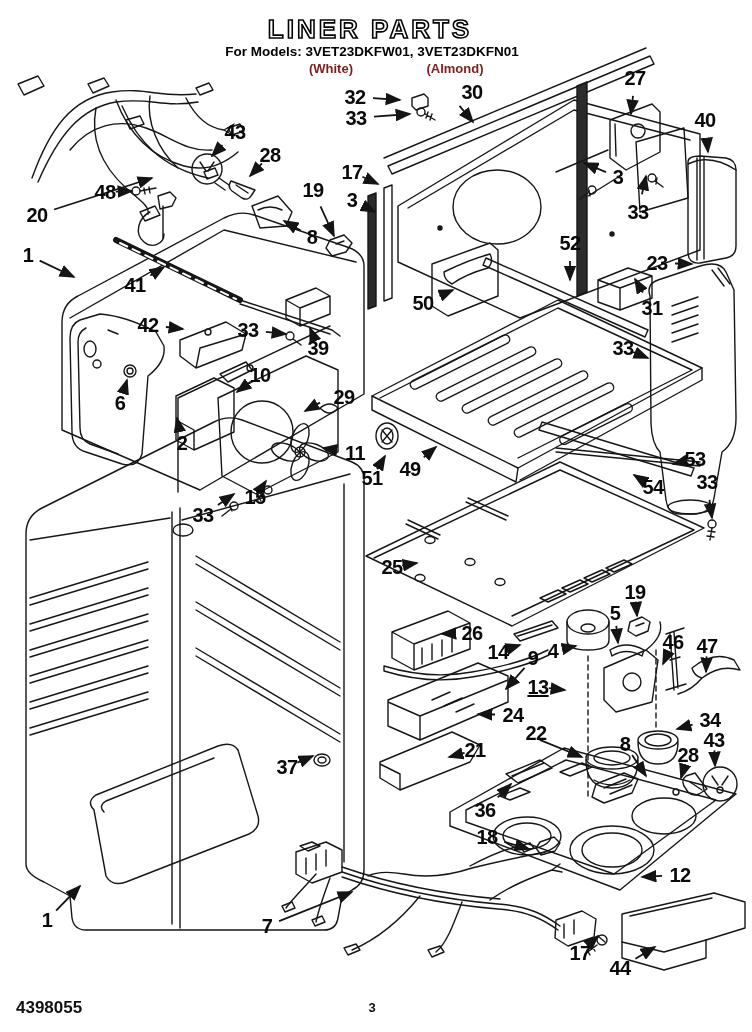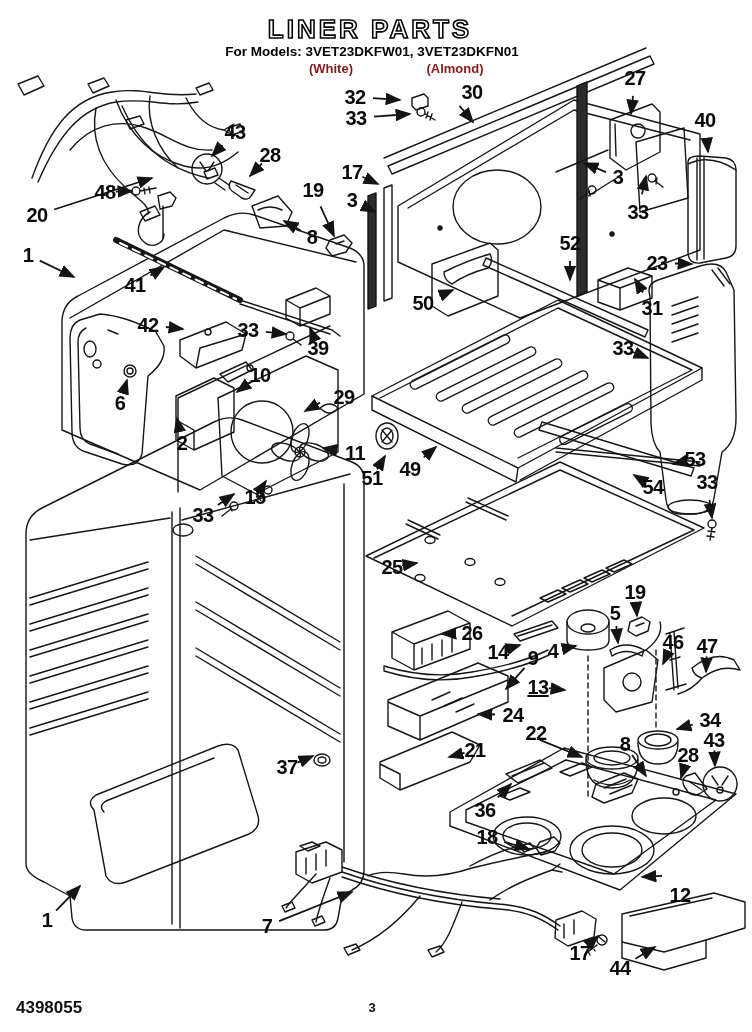--- a/index.html
+++ b/index.html
@@ -437,21 +437,21 @@
       <div class="callout" style="left: 538px; top: 687px; text-decoration: underline;">13</div>
       <div class="callout" style="left: 513px; top: 715px;">24</div>
       <div class="callout" style="left: 536px; top: 733px;">22</div>
       <div class="callout" style="left: 475px; top: 750px;">21</div>
       <div class="callout" style="left: 710px; top: 720px; text-align: right;">34</div>
       <div class="callout" style="left: 625px; top: 744px;">8</div>
       <div class="callout" style="left: 714px; top: 740px;">43</div>
       <div class="callout" style="left: 688px; top: 755px;">28</div>
       <div class="callout" style="left: 485px; top: 810px;">36</div>
       <div class="callout" style="left: 487px; top: 837px;">18</div>
-      <div class="callout" style="left: 680px; top: 875px; margin-top: 20px;">12</div>
+      <div class="callout" style="left: 680px; top: 875px;">12</div>
       <div class="callout" style="left: 287px; top: 767px;">37</div>
       <div class="callout" style="left: 47px; top: 920px;">1</div>
       <div class="callout" style="left: 267px; top: 926px;">7</div>
       <div class="callout" style="left: 580px; top: 953px;">17</div>
       <div class="callout" style="left: 620px; top: 968px;">44</div>
     </div>
 
   <div class="footer-doc">4398055</div>
   <div class="footer-page">3</div>
 </div>

